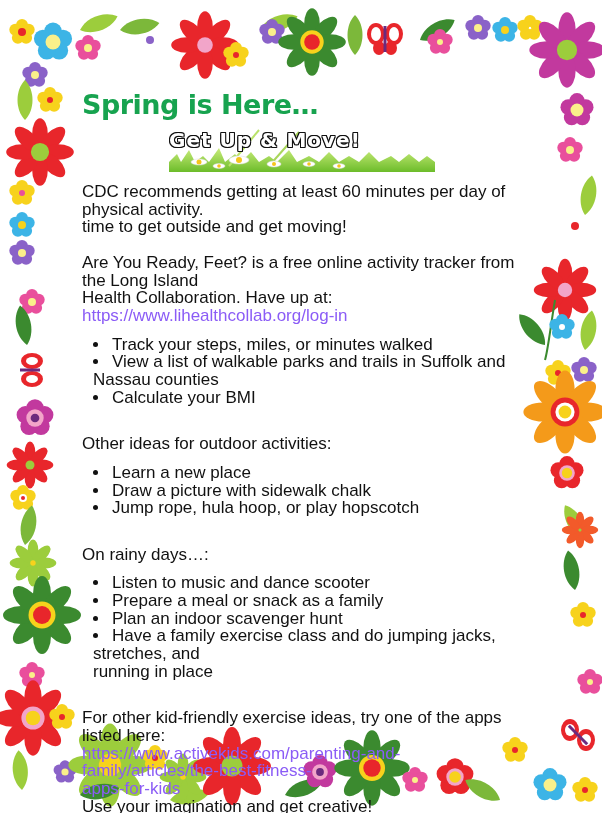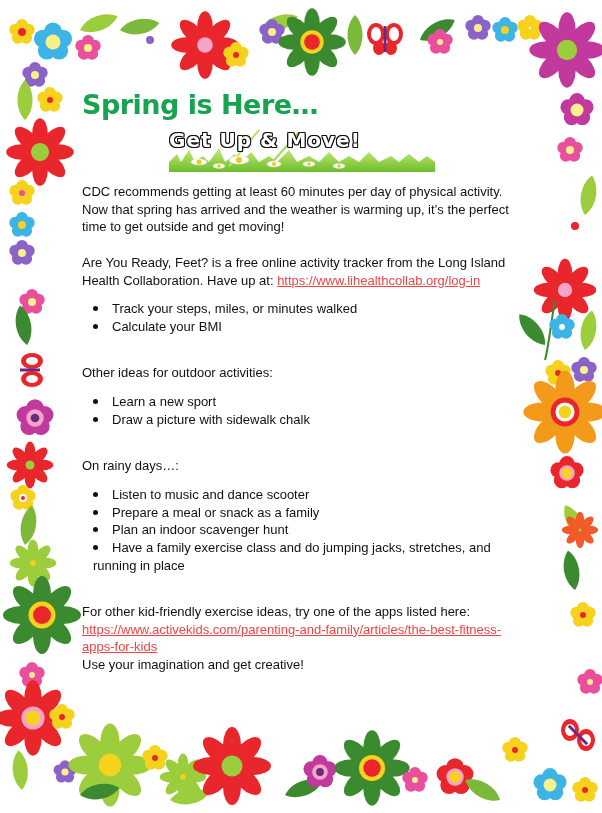--- a/index.html
+++ b/index.html
@@ -3,24 +3,24 @@
 <meta charset="utf-8">
 <style>
   html, body { margin: 0; padding: 0; background: #ffffff; }
   body { width: 602px; height: 813px; position: relative; overflow: hidden; font-family: "Liberation Sans", "DejaVu Sans", sans-serif; }
   .border-art { position: absolute; left: 0; top: 0; width: 602px; height: 813px; }
   .content { position: absolute; left: 82px; top: 80px; width: 440px; text-align: left; color: #111; }
   .title { font-family: "DejaVu Sans", sans-serif; font-weight: bold; font-size: 27px; color: #17a34f; letter-spacing: -0.5px; margin: 4px 0 0 0; height: 42px; line-height: 42px; }
   .banner { position: relative; width: 266px; height: 46px; margin: 0 auto; }
   .banner-text { position: absolute; left: 0; right: 0; top: 2px; font-family: "DejaVu Sans", sans-serif; font-weight: bold; font-size: 20px; color: #ffffff; letter-spacing: 1px;
     text-shadow: -1px -1px 0 #111, 1px -1px 0 #111, -1px 1px 0 #111, 1px 1px 0 #111, 0 -1px 0 #111, 0 1px 0 #111, -1px 0 0 #111, 1px 0 0 #111; }
-  .txt { font-size: 13px; line-height: 17.7px; }
+  .txt { font-size: 17px; line-height: 17.7px; }
   p { margin: 0; }
   .gap { height: 17.7px; }
-  a.lnk { color: #ef4444; text-decoration: underline; }
+  a.lnk { color: #8b5cf6; }
   ul { list-style: none; margin: 11px; padding: 0; }
   ul li { margin: 0; }
   ul li .dot { display: inline-block; width: 5px; height: 5px; background: #111; border-radius: 50%; margin-right: 14px; vertical-align: middle; position: relative; top: -1px; }
 </style>
 </head>
 <body>
 
 <svg class="border-art" viewBox="0 0 602 813" xmlns="http://www.w3.org/2000/svg">
   <defs>
     <g id="daisy8">
@@ -381,42 +381,43 @@
           <circle cx="50" cy="40" r="1.8"></circle>
         <circle cx="140" cy="38" r="1.8"></circle>
           <circle cx="170" cy="40" r="1.8"></circle>
       </g>
     </svg>
     <div class="banner-text">Get Up &amp; Move!</div>
   </div>
 
   <div class="txt" style="margin-top:11px">
     <p>CDC recommends getting at least 60 minutes per day of physical activity.</p>
-    <p>Now that spring has arrived and the weather is warming up, it’s the perfect</p>
     <p>time to get outside and get moving!</p>
   </div>
 
   <div class="gap"></div>
 
   <div class="txt">
     <p>Are You Ready, Feet? is a free online activity tracker from the Long Island</p>
     <p><span>Health Collaboration. Have up at: </span><a class="lnk">https://www.lihealthcollab.org/log-in</a></p>
     <ul>
       <li><span class="dot"></span><span>Track your steps, miles, or minutes walked</span></li>
+      <li><span class="dot"></span><span>View a list of walkable parks and trails in Suffolk and Nassau counties</span></li>
       <li><span class="dot"></span><span>Calculate your BMI</span></li>
     </ul>
   </div>
 
   <div class="gap"></div>
 
   <div class="txt">
     <p>Other ideas for outdoor activities:</p>
     <ul>
-      <li><span class="dot"></span><span>Learn a new sport</span></li>
+      <li><span class="dot"></span><span>Learn a new place</span></li>
       <li><span class="dot"></span><span>Draw a picture with sidewalk chalk</span></li>
+      <li><span class="dot"></span><span>Jump rope, hula hoop, or play hopscotch</span></li>
     </ul>
   </div>
 
   <div class="gap"></div>
 
   <div class="txt">
     <p>On rainy days…:</p>
     <ul>
       <li><span class="dot"></span><span>Listen to music and dance scooter</span></li>
       <li><span class="dot"></span><span>Prepare a meal or snack as a family</span></li>

